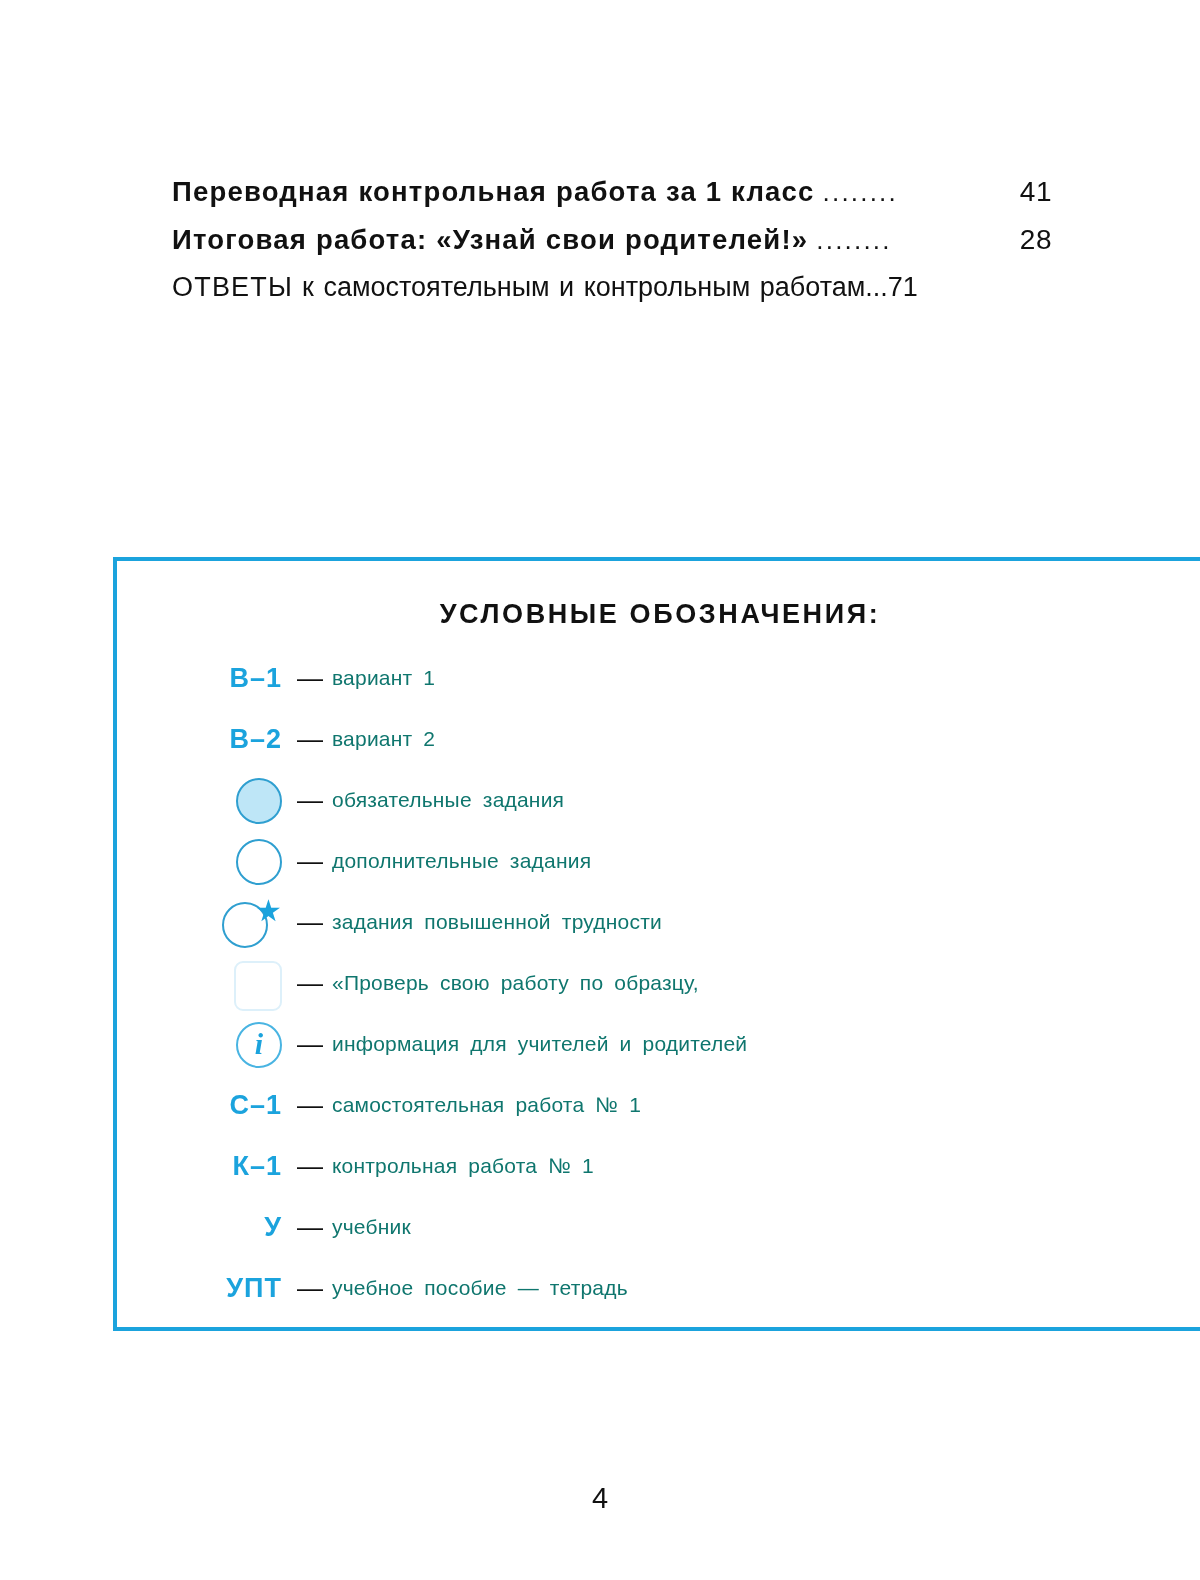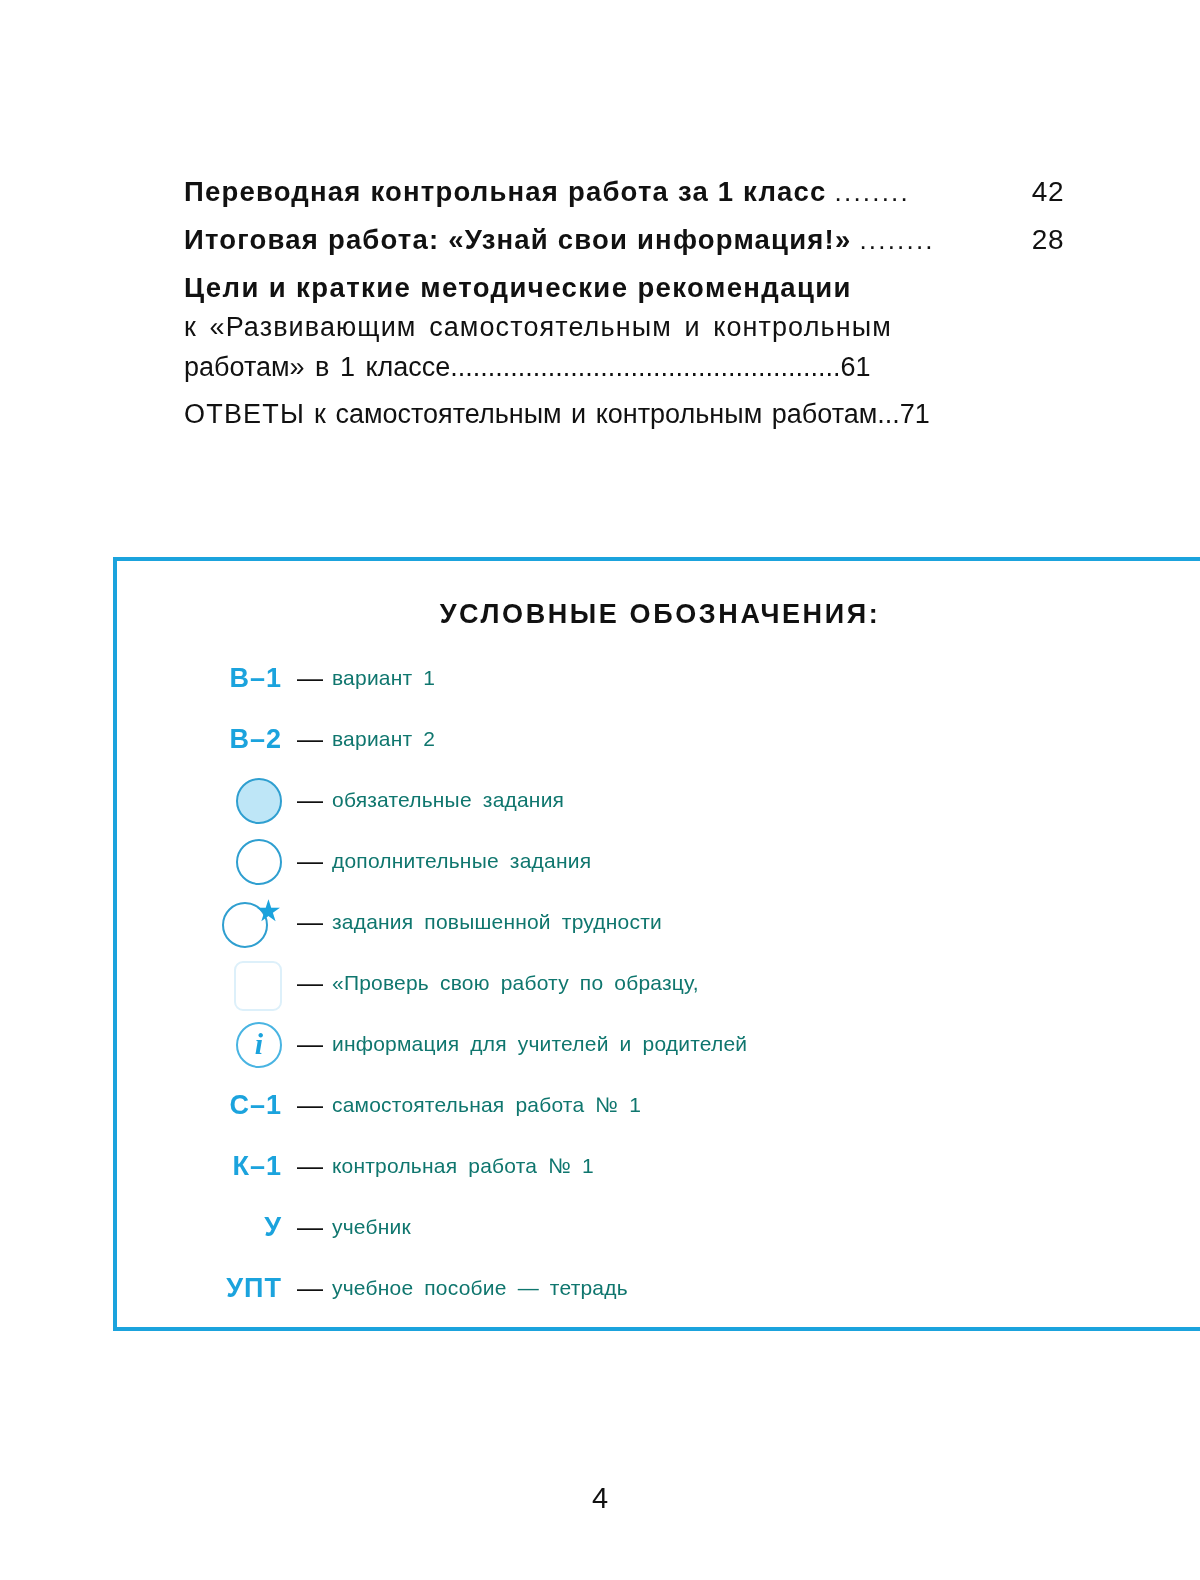--- a/index.html
+++ b/index.html
@@ -12,21 +12,21 @@
     height: 1580px;
     position: relative;
     font-family: "Liberation Sans", sans-serif;
     color: #111111;
     overflow: hidden;
   }
 
   
   .toc {
     position: absolute;
-    left: 184px;
+    left: 172px;
     top: 178px;
     width: 880px;
   }
   .toc-entry {
     display: flex;
     align-items: baseline;
     font-size: 27.5px;
     line-height: 1.0;
     margin-bottom: 20px;
     white-space: nowrap;
@@ -231,38 +231,29 @@
   }
 </style>
 </head>
 <body>
 
 <div class="toc">
 
   <div class="toc-entry">
     <span class="title">Переводная контрольная работа за 1 класс</span>
     <span class="leader">........</span>
-    <span class="pageno">42</span>
+    <span class="pageno">41</span>
   </div>
 
   <div class="toc-entry">
-    <span class="title">Итоговая работа: «Узнай свои информация!»</span>
+    <span class="title">Итоговая работа: «Узнай свои родителей!»</span>
     <span class="leader">........</span>
     <span class="pageno">28</span>
   </div>
 
-  <div class="toc-block">
-    <div class="head">Цели и краткие методические рекомендации</div>
-    <div class="sub1">к «Развивающим самостоятельным и контрольным</div>
-    <div class="subrow">
-      <span>работам» в 1 классе</span>
-      <span class="leader">....................................................</span>
-      <span class="pageno">61</span>
-    </div>
-  </div>
 
   <div class="mixed">
     <span class="bold">ОТВЕТЫ</span>
     <span>к самостоятельным и контрольным работам</span>
     <span class="leader">...</span>
     <span class="pageno">71</span>
   </div>
 
 </div>
 

